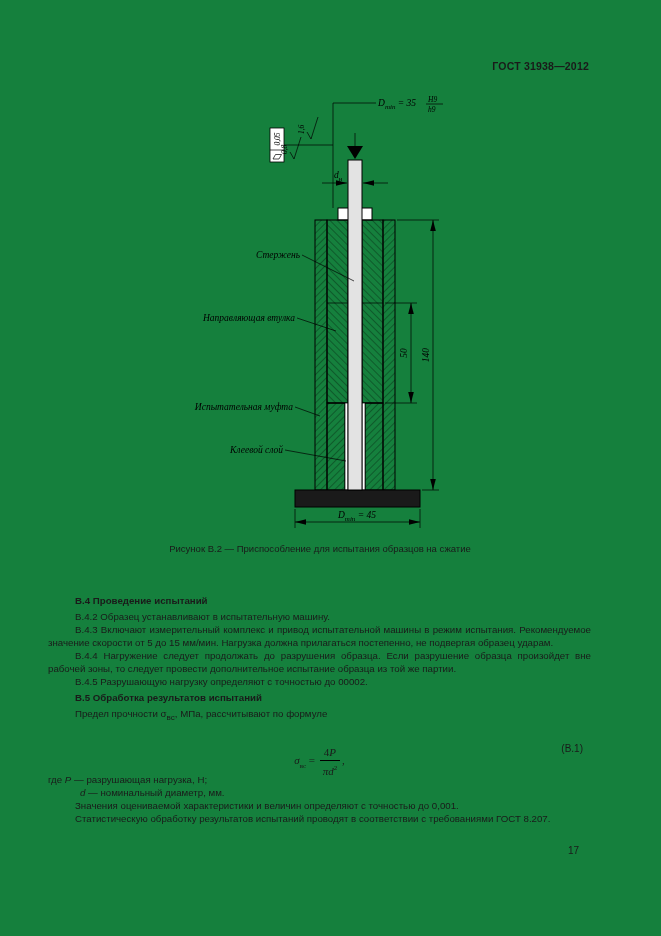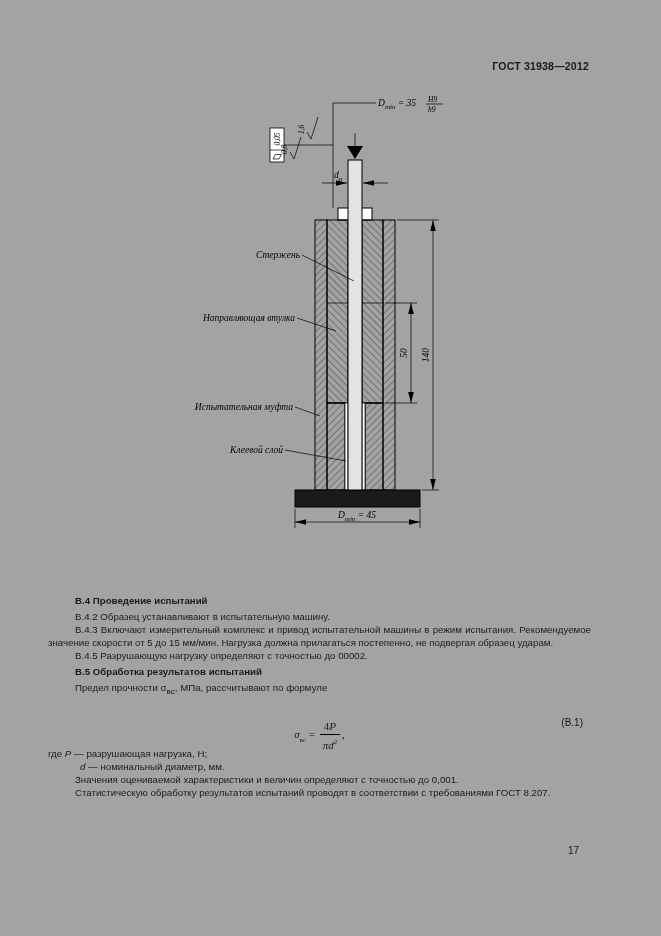--- a/index.html
+++ b/index.html
@@ -1,18 +1,18 @@
 <!DOCTYPE html>
 <html><head>
 <meta charset="utf-8">
 <style>
   html,body { margin:0; padding:0; background:#888; }
   .page {
     position:relative; width:661px; height:936px; margin:0 auto;
-    background:#a3a3a3; font-family:"Liberation Sans", sans-serif; color:#1a1a1a;
+    background:#15803d; font-family:"Liberation Sans", sans-serif; color:#1a1a1a;
     overflow:hidden;
   }
   .doc-header {
     position:absolute; top:60px; right:72px;
     font-size:10.5px; font-weight:bold; letter-spacing:.2px;
   }
   .figure-area { position:absolute; left:170px; top:88px; width:430px; height:450px; }
   .fig-caption {
     position:absolute; left:0; top:543px; width:640px; text-align:center;
     font-size:9.5px;
@@ -168,25 +168,27 @@
     <g>
       <line class="thin" x1="125" y1="319" x2="150" y2="328"></line>
       <text x="123" y="322" text-anchor="end">Испытательная муфта</text>
     </g>
     <g>
       <line class="thin" x1="115" y1="362" x2="176" y2="373"></line>
       <text x="113" y="365" text-anchor="end">Клеевой слой</text>
     </g>
   </svg>
 
+  <div class="fig-caption">Рисунок В.2 — Приспособление для испытания образцов на сжатие</div>
 
   <div class="content">
     <p class="hd">В.4 Проведение испытаний</p>
     <p>В.4.2 Образец устанавливают в испытательную машину.</p>
     <p>В.4.3 Включают измерительный комплекс и привод испытательной машины в режим испытания. Рекомендуемое значение скорости от 5 до 15 мм/мин. Нагрузка должна прилагаться постепенно, не подвергая образец ударам.</p>
+    <p>В.4.4 Нагружение следует продолжать до разрушения образца. Если разрушение образца произойдет вне рабочей зоны, то следует провести дополнительное испытание образца из той же партии.</p>
     <p>В.4.5 Разрушающую нагрузку определяют с точностью до 00002.</p>
 
     <p class="hd">В.5 Обработка результатов испытаний</p>
     <p><span>Предел прочности σ</span><sub>вс</sub><span>, МПа, рассчитывают по формуле</span></p>
 
     <div class="formula-row">
       <span class="formula">
         <span class="vrb">σ</span><sub>вс</sub><span> = </span><span class="frac"><span class="num"><span>4</span><span class="vrb">P</span></span><span class="den"><span class="vrb">π</span><span class="vrb">d</span><sup>2</sup></span></span><span>,</span>
       </span>
       <span class="eq-number">(В.1)</span>

